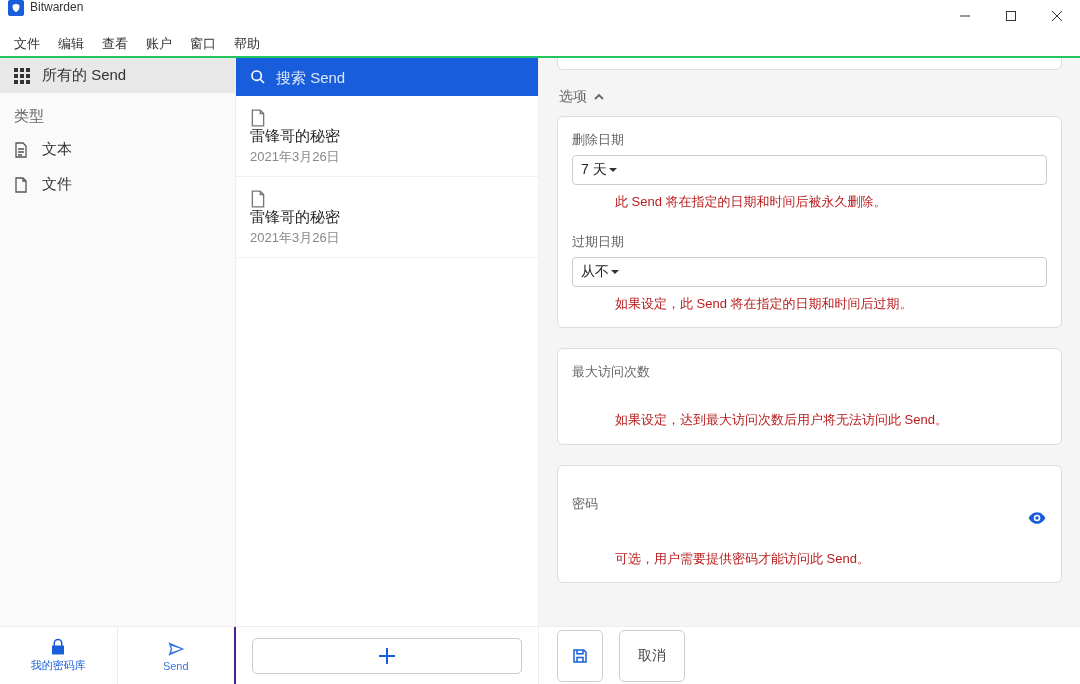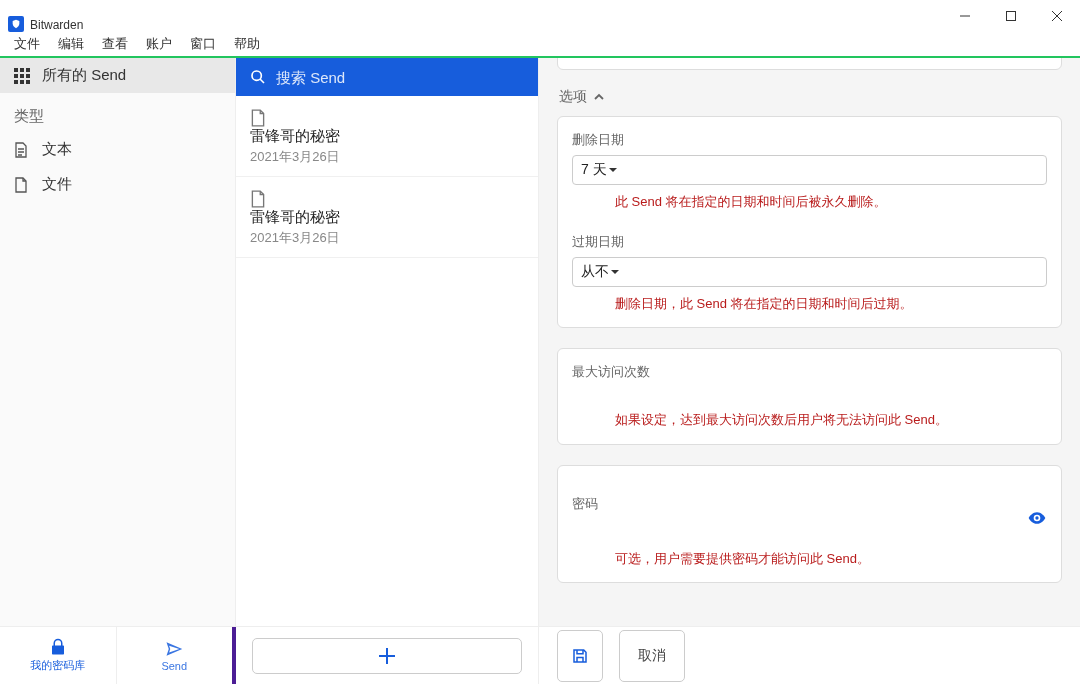--- a/index.html
+++ b/index.html
@@ -1,17 +1,17 @@
 <!DOCTYPE html>
 <html><head>
 <meta charset="utf-8">
 <style>
 * { margin: 0; padding: 0; box-sizing: border-box; font-family: "Segoe UI", "Microsoft YaHei", sans-serif; }
 body { width: 1080px; height: 684px; background: #fff; display: flex; flex-direction: column; overflow: hidden; font-size: 13px; color: #222; }
-.titlebar { height: 32px; display: flex; align-items: flex-end; padding-left: 8px; }
+.titlebar { height: 32px; display: flex; align-items: flex-start; padding-left: 8px; }
 .titlebar .logo { width: 16px; height: 16px; background: #175DDC; border-radius: 2px; display: flex; align-items: center; justify-content: center; margin-right: 6px; }
 .titlebar .logo svg { width: 10px; height: 12px; fill: #fff; }
 .titlebar .title { font-size: 12px; color: #333; }
 .titlebar .winbtns { margin-left: auto; display: flex; }
 .titlebar .winbtn { width: 46px; height: 32px; display: flex; align-items: center; justify-content: center; color: #333; }
 .menubar { height: 24px; display: flex; align-items: center; padding-left: 6px; font-size: 13px; color: #333; gap: 2px; }
 .menubar .menuitem { padding: 2px 8px; }
 .main { flex: 1; display: flex; min-height: 0; border-top: 2px solid #22c55e; }
 .col1 { width: 236px; background: #fafafa; display: flex; flex-direction: column; border-right: 1px solid #eee; }
 .col1 .navitem { display: flex; align-items: center; gap: 10px; padding: 8px 14px; font-size: 15px; color: #333; }
@@ -32,21 +32,21 @@
 .card-top { background: #fff; border: 1px solid #ddd; border-radius: 6px; padding: 10px 14px; margin-top: -28px; height: 40px; overflow: hidden; color: #888; display:flex; justify-content:space-between; align-items:flex-end; }
 .options-heading { font-size: 14px; color: #666; padding: 18px 2px 10px; display: flex; align-items: center; gap: 6px; }
 .card { background: #fff; border: 1px solid #ddd; border-radius: 6px; padding: 14px; margin-bottom: 20px; }
 .field-label { font-size: 13px; color: #666; margin-bottom: 6px; }
 .select { width: 100%; border: 1px solid #ccc; border-radius: 4px; padding: 5px 8px; font-size: 14px; color: #222; background: #fff; display: flex; justify-content: flex-start; align-items: center; }
 .helptext { font-size: 13px; color: #b91c1c; margin-top: 8px; line-height: 1.4; margin-left: 43px; }
 .field-block + .field-block { margin-top: 22px; }
 .eye { color: #175DDC; font-size: 18px; }
 .password-row { display: flex; justify-content: space-between; align-items: center; }
 .bottombar { height: 58px; display: flex; border-top: 1px solid #eee; }
-.bottombar .nav2 { width: 236px; display: flex; border-right: 4px solid #4c1d95; }
+.bottombar .nav2 { width: 236px; display: flex; border-right: 2px solid #4c1d95; }
 .bottombar .nb { flex: 1; display: flex; flex-direction: column; align-items: center; justify-content: center; font-size: 11px; color: #175DDC; gap: 2px; border-right: 1px solid #eee; }
 .bottombar .nb:last-child { border-right: none; }
 .bottombar .nb.inactive { opacity: 0.85; align-items: center; }
 .bottombar .nb svg { width: 20px; height: 18px; fill: #175DDC; }
 .bottombar .addarea { width: 303px; display: flex; align-items: center; justify-content: center; padding: 0 16px; border-right: 1px solid #eee; }
 .addbtn { width: 100%; height: 36px; border: 1px solid #ccc; border-radius: 5px; background: #fff; display: flex; align-items: center; justify-content: center; color: #175DDC; font-size: 20px; font-weight: bold; }
 .bottombar .actions { flex: 1; display: flex; align-items: center; gap: 16px; padding: 0 18px; }
 .btn { height: 52px; border: 1px solid #ccc; border-radius: 5px; background: #fff; display: flex; align-items: center; justify-content: center; font-size: 14px; padding: 0 18px; color: #444; }
 .btn.icononly { width: 46px; padding: 0; color: #175DDC; }
 svg { display: block; }
@@ -194,21 +194,21 @@
           <div class="helptext">此 Send 将在指定的日期和时间后被永久删除。</div>
         </div>
         <div class="field-block">
           <div class="field-label">过期日期</div>
           <div class="select">
             <span>从不</span>
             <svg width="12" height="12" viewBox="0 0 12 12" fill="#333">
                 <path d="M2 4l4 4 4-4z"></path>
               </svg>
           </div>
-          <div class="helptext">删除日期，此 Send 将在指定的日期和时间后过期。</div>
+          <div class="helptext">如果设定，此 Send 将在指定的日期和时间后过期。</div>
         </div>
       </div>
 
       <div class="card">
         <div class="field-label">最大访问次数</div>
         <div class="helptext" style="margin-top:30px">如果设定，达到最大访问次数后用户将无法访问此 Send。</div>
       </div>
 
       <div class="card">
         <div class="password-row">

